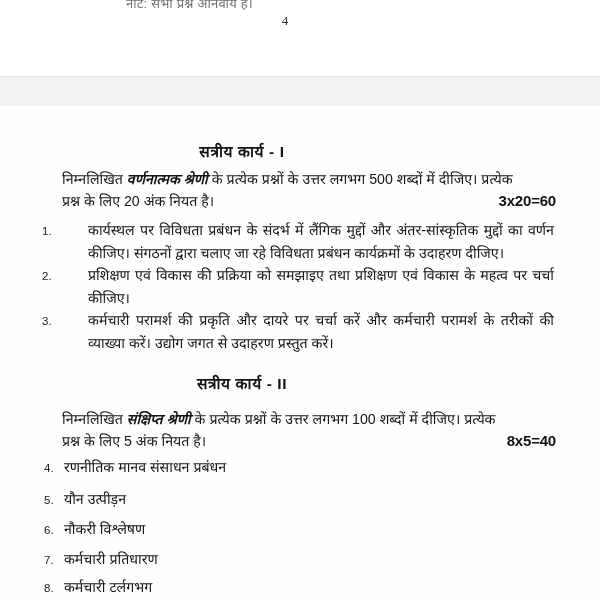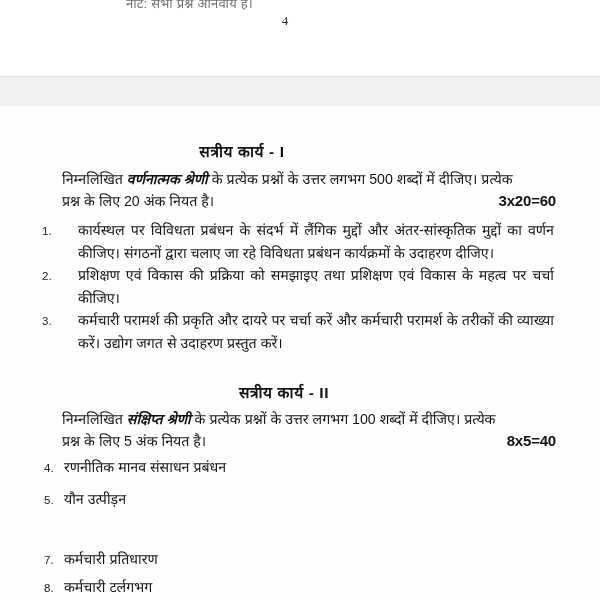--- a/index.html
+++ b/index.html
@@ -66,21 +66,21 @@
     left: 0;
     width: 484px;
     text-align: center;
     font-family: "Liberation Sans", "DejaVu Sans", sans-serif;
     font-weight: bold;
     font-size: 15.5px;
     letter-spacing: 0.6px;
     color: #141414;
   }
   #heading-1 { top: 140px; }
-  #heading-2 { top: 381px; padding-left: 42px; }
+  #heading-2 { top: 372px; }
 
   
   .instruction {
     position: absolute;
     left: 62px;
     width: 494px;
     font-family: "Liberation Sans", "DejaVu Sans", sans-serif;
     font-size: 14.2px;
     line-height: 22px;
     color: #151515;
@@ -123,21 +123,21 @@
   .question .q-num {
     position: absolute;
     left: 0;
     top: 1px;
     width: 22px;
     font-size: 11.5px;
     color: #202020;
   }
   .question .q-text {
     display: block;
-    margin-left: 36px;
+    margin-left: 46px;
     text-align: justify;
     text-justify: inter-word;
   }
   #question-1 { top: 219px; }
   #question-2 { top: 264px; }
   #question-3 { top: 309px; }
 
   
   .topic {
     position: absolute;
@@ -212,20 +212,24 @@
   <div class="topic" id="topic-4">
     <span class="t-num">4.</span>
     <span>रणनीतिक मानव संसाधन प्रबंधन</span>
   </div>
 
   <div class="topic" id="topic-5">
     <span class="t-num">5.</span>
     <span>यौन उत्पीड़न</span>
   </div>
 
+  <div class="topic" id="topic-6">
+    <span class="t-num">6.</span>
+    <span>नौकरी विश्लेषण</span>
+  </div>
 
   <div class="topic" id="topic-7">
     <span class="t-num">7.</span>
     <span>कर्मचारी प्रतिधारण</span>
   </div>
 
   <div class="topic" id="topic-8">
     <span class="t-num">8.</span>
     <span>कर्मचारी टर्लगभग</span>
   </div>

